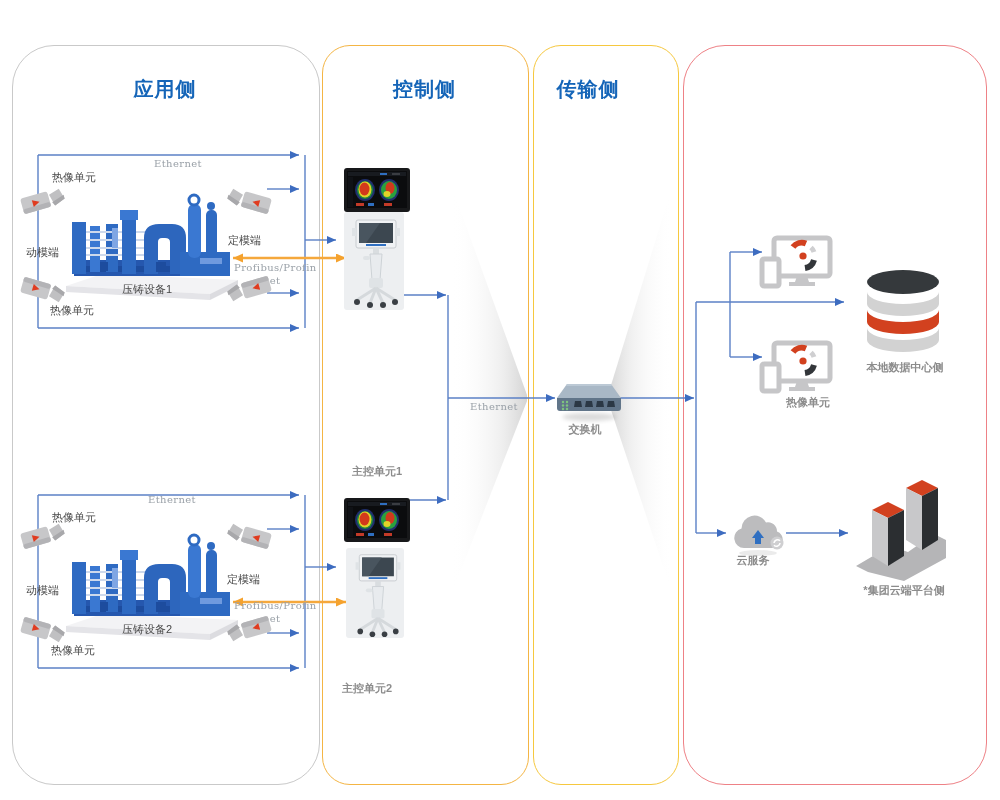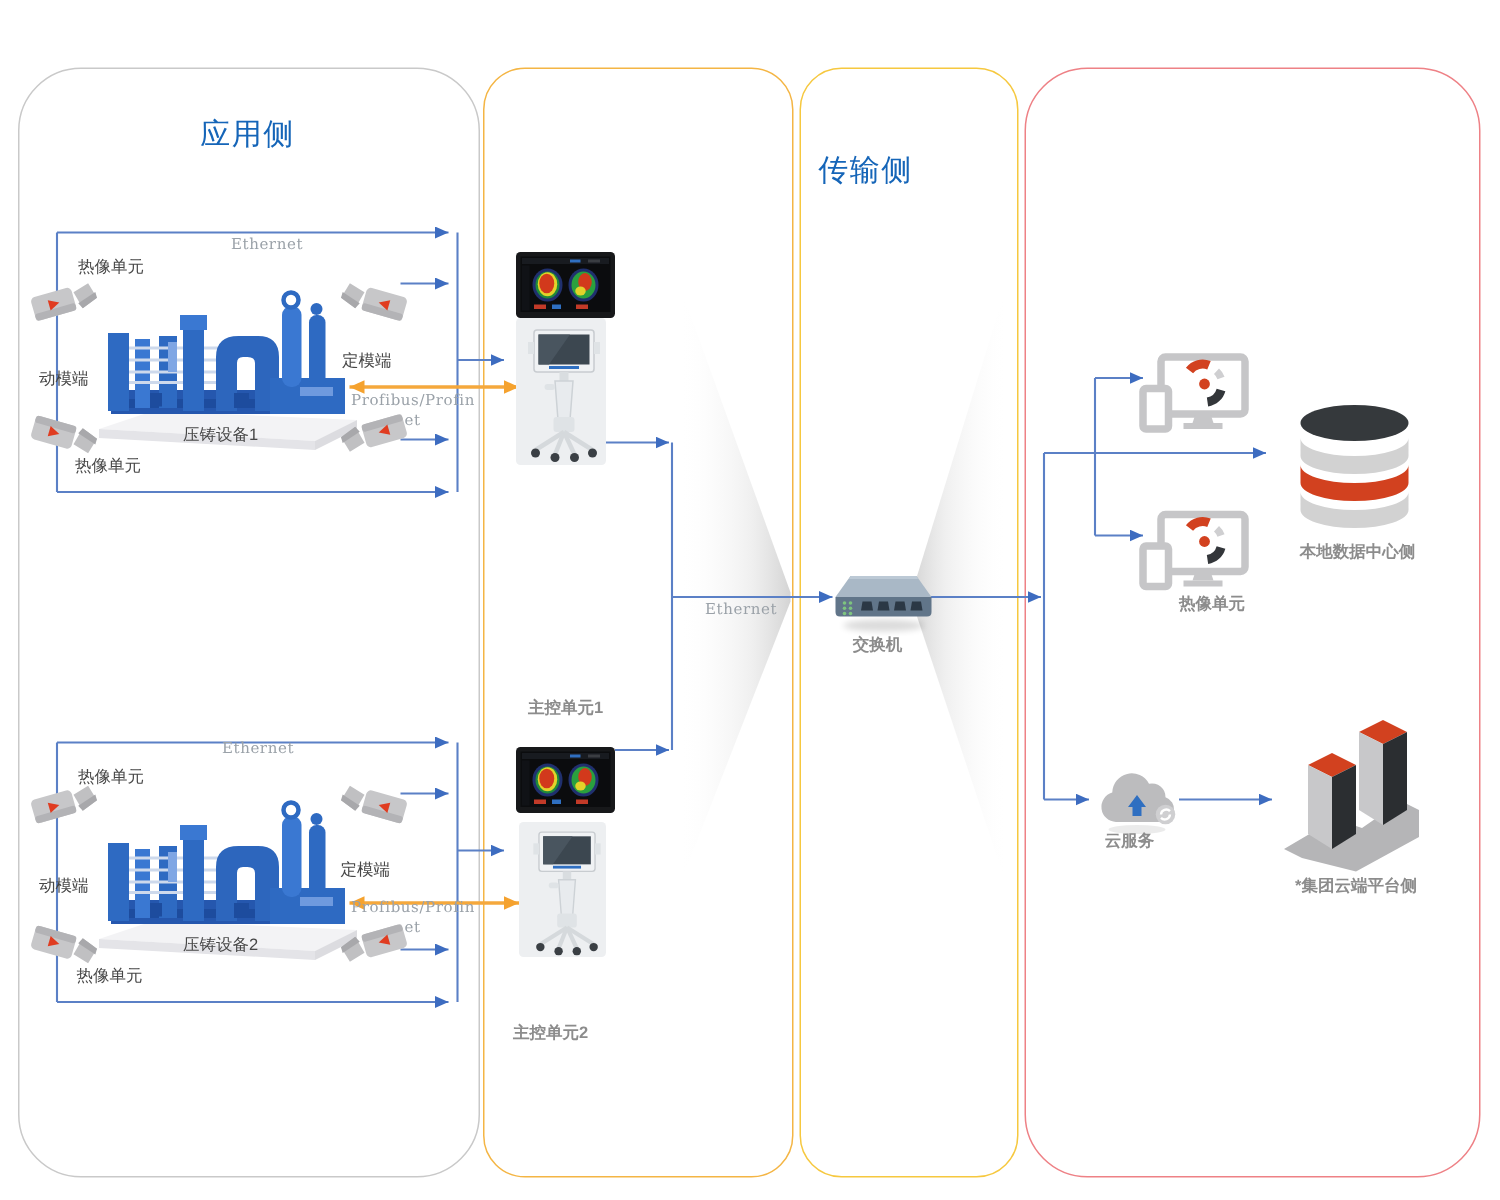--- a/index.html
+++ b/index.html
@@ -3,21 +3,21 @@
 <meta charset="utf-8">
 <style>
   html,body{margin:0;padding:0;background:#ffffff;}
   #canvas{position:relative;width:1000px;height:800px;background:#fff;overflow:hidden;
           font-family:"Liberation Sans",sans-serif;}
   .panel{position:absolute;top:45px;height:738px;background:transparent;border-radius:34px;}
   #panel-app{left:12px;width:306px;border:1px solid #c9c9c9;border-radius:42px;}
   #panel-control{left:322px;width:205px;border:1px solid #f4b544;border-radius:28px;}
   #panel-transmission{left:533px;width:144px;border:1px solid #f6c83f;border-radius:28px;}
   #panel-datacenter{left:683px;width:302px;border:1px solid #ee8186;border-radius:42px;}
-  .ptitle{position:absolute;top:76px;font-size:20px;font-weight:normal;color:#1565b8;
+  .ptitle{position:absolute;top:76px;font-size:20px;font-weight:bold;color:#1565b8;
           text-align:center;letter-spacing:1px;}
   .lbl{position:absolute;font-size:11px;color:#474747;white-space:nowrap;z-index:6;}
   .lbl-en{font-family:"DejaVu Serif",serif;font-size:10px;color:#9aa1a8;letter-spacing:.4px;}
   .lbl-gray{color:#8c8c8c;font-weight:bold;}
   .ctr{text-align:center;white-space:normal;}
   .icon{position:absolute;z-index:5;line-height:0;}
   svg{display:block;}
   #funnel-layer{position:absolute;left:0;top:0;z-index:1;}
   .panel{z-index:2;}
   #line-layer{position:absolute;left:0;top:0;z-index:4;}
@@ -44,21 +44,22 @@
     <polygon points="452,187 527,395 527,401 452,593" fill="url(#gradL)"></polygon>
     <polygon points="672,187 608,395 608,401 672,593" fill="url(#gradR)"></polygon>
   </svg>
 
   <div class="panel" id="panel-app"></div>
   <div class="panel" id="panel-control"></div>
   <div class="panel" id="panel-transmission"></div>
   <div class="panel" id="panel-datacenter"></div>
 
   <div class="ptitle" style="left:12px;width:306px;">应用侧</div>
-  <div class="ptitle" style="left:517px;width:120px;margin-top:24px;">传输侧</div>
+  <div class="ptitle" style="left:322px;width:205px;">控制侧</div>
+  <div class="ptitle" style="left:528px;width:120px;">传输侧</div>
 
   <svg id="line-layer" width="1000" height="800">
     <defs>
       <marker id="ab" markerUnits="userSpaceOnUse" markerWidth="10" markerHeight="9" refX="9" refY="4" orient="auto">
         <path d="M0,0 L9,4 L0,8 Z" fill="#3d6cc0"></path>
       </marker>
       <marker id="ao" markerUnits="userSpaceOnUse" markerWidth="11" markerHeight="10" refX="10" refY="4.5" orient="auto">
         <path d="M0,0 L10,4.5 L0,9 Z" fill="#f5a22e"></path>
       </marker>
       <marker id="aoS" markerUnits="userSpaceOnUse" markerWidth="11" markerHeight="10" refX="10" refY="4.5" orient="auto-start-reverse">

